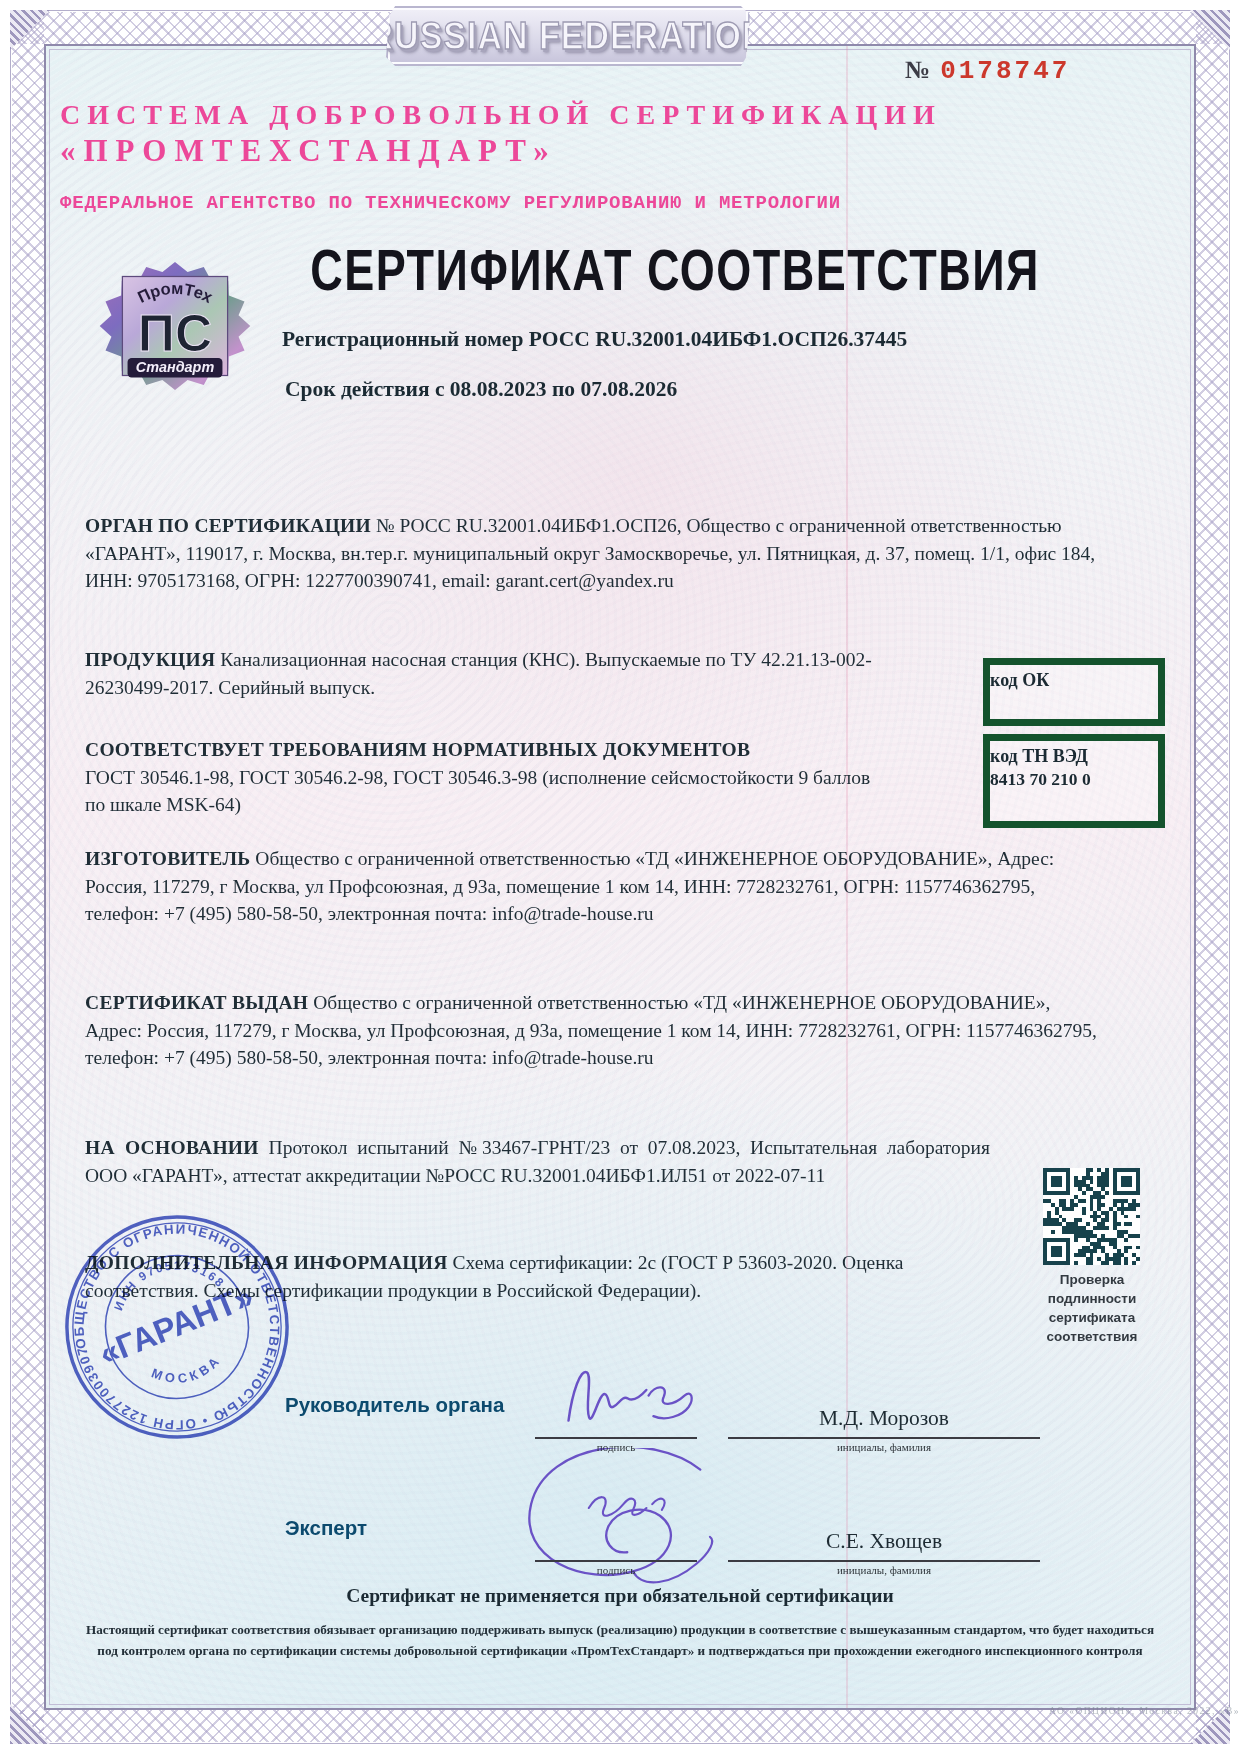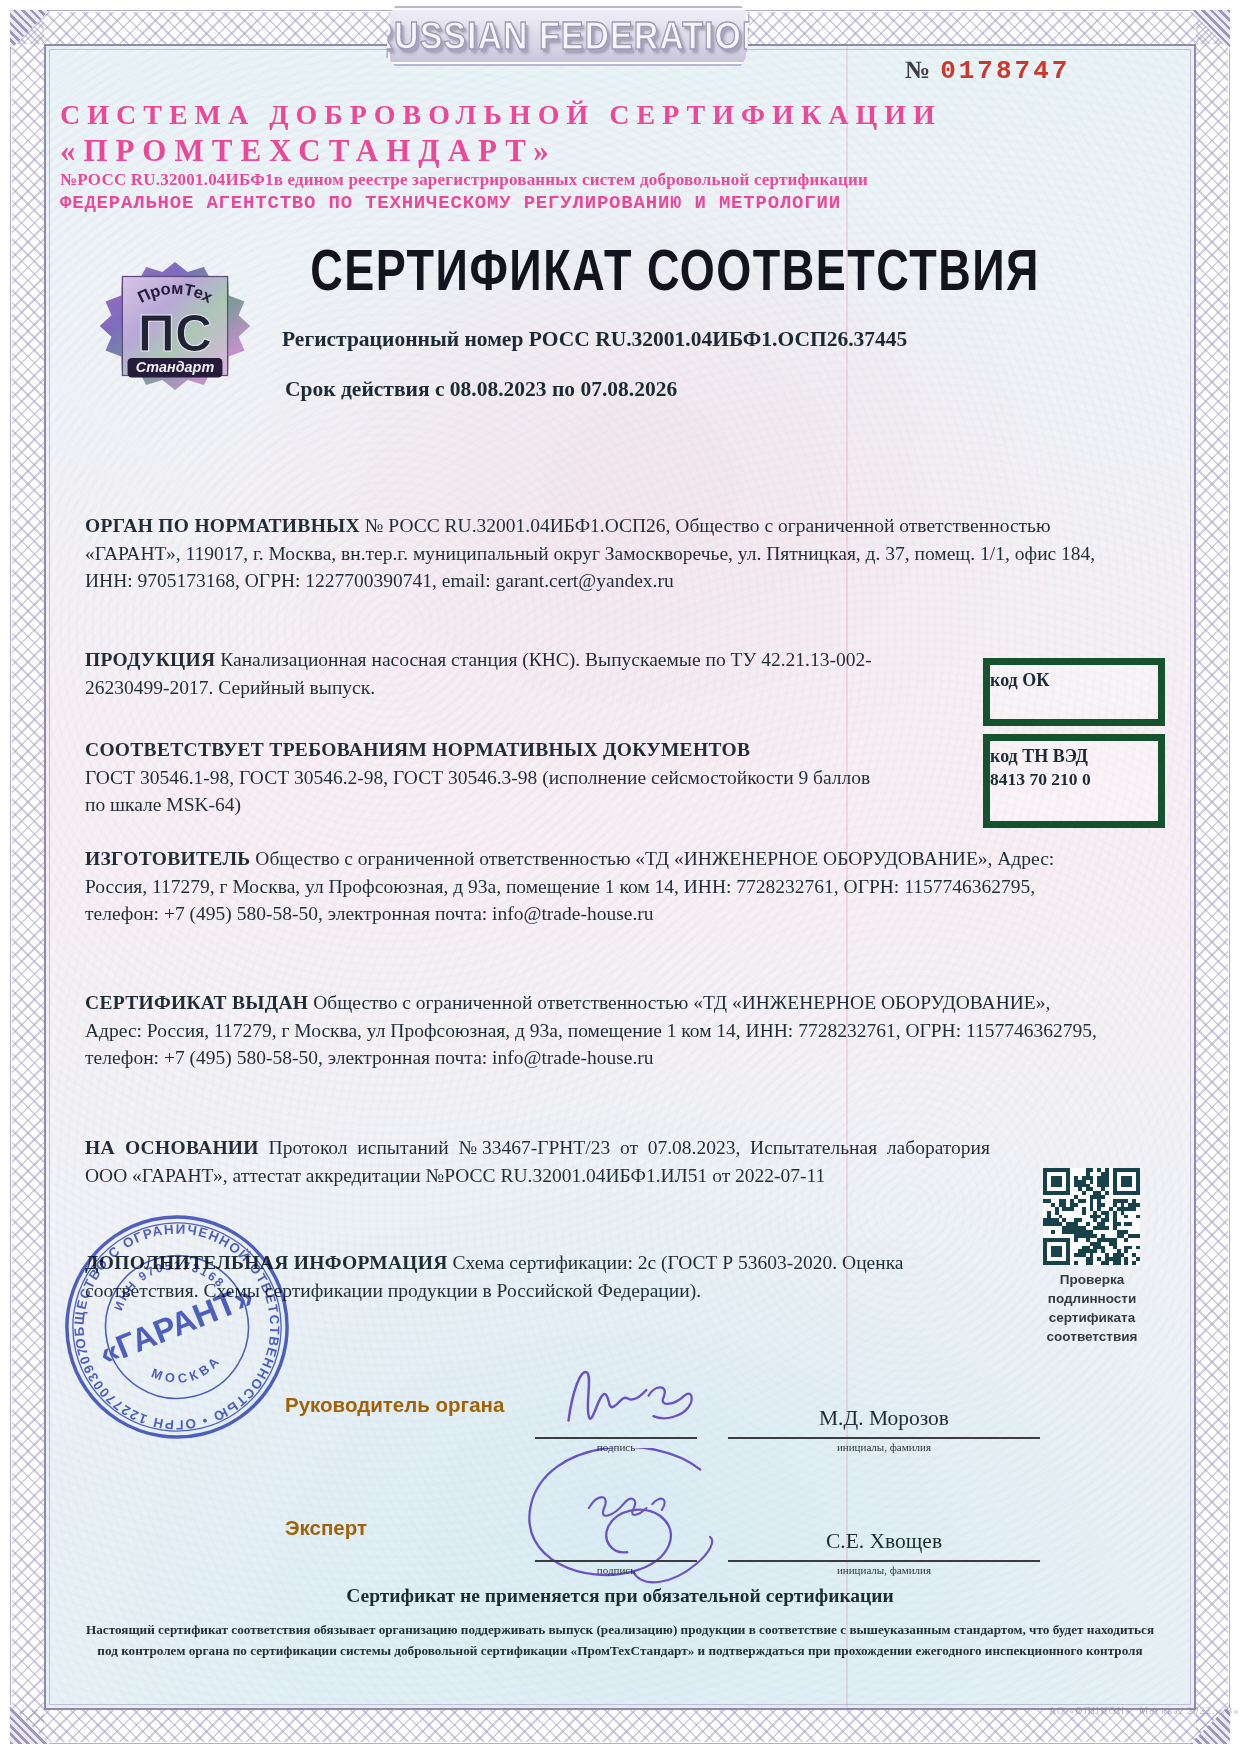--- a/index.html
+++ b/index.html
@@ -85,21 +85,21 @@
   .code-box-value{font-size:17.5px;font-weight:700;color:#1b2a33;padding-top:2px;}
   
   .qr{position:absolute;left:1043px;top:1168px;width:97px;height:97px;}
   .qr-caption{position:absolute;left:1018px;top:1270px;width:148px;text-align:center;
     font-family:"Liberation Sans",sans-serif;font-weight:700;font-size:13.5px;line-height:19px;color:#333a41;}
   
   .stamp{position:absolute;left:58px;top:1208px;width:238px;height:238px;
     transform:rotate(-13deg);opacity:.88;mix-blend-mode:multiply;}
   
   .sig-label{position:absolute;left:285px;font-family:"Liberation Sans",sans-serif;
-    font-weight:700;font-size:20.5px;color:#a16207;}
+    font-weight:700;font-size:20.5px;color:#0c4a6e;}
   .l-head{top:1393px;}
   .l-expert{top:1516px;}
   .sig-line{position:absolute;border-top:2px solid #3b3b42;}
   .line-sign1{left:535px;top:1437px;width:162px;}
   .line-name1{left:728px;top:1437px;width:312px;}
   .line-sign2{left:535px;top:1560px;width:162px;}
   .line-name2{left:728px;top:1560px;width:312px;}
   .sig-caption{position:absolute;text-align:center;font-size:11px;color:#2e343a;}
   .cap-sign1{left:535px;top:1441px;width:162px;}
   .cap-name1{left:728px;top:1441px;width:312px;}
@@ -144,21 +144,20 @@
     <span class="banner-text">RUSSIAN FEDERATION</span>
   </div>
 
   <div class="serial">
     <span class="serial-prefix">№</span>
     <span class="serial-digits">0178747</span>
   </div>
 
   <div class="hline h1">СИСТЕМА ДОБРОВОЛЬНОЙ СЕРТИФИКАЦИИ</div>
   <div class="hline h2">«ПРОМТЕХСТАНДАРТ»</div>
-  <div class="hline h3">№РОСС RU.32001.04ИБФ1в едином реестре зарегистрированных систем добровольной сертификации</div>
   <div class="hline h4">ФЕДЕРАЛЬНОЕ АГЕНТСТВО ПО ТЕХНИЧЕСКОМУ РЕГУЛИРОВАНИЮ И МЕТРОЛОГИИ</div>
 
   <svg class="logo" viewBox="0 0 150 128">
     <defs>
       <linearGradient id="holoGrad" x1="0" y1="0" x2="1" y2="1">
         <stop offset="0" stop-color="#a66fb8"></stop>
           <stop offset=".3" stop-color="#7d6cc0"></stop>
         <stop offset=".55" stop-color="#6d9d8c"></stop>
           <stop offset=".8" stop-color="#c392cc"></stop>
         <stop offset="1" stop-color="#8e5fae"></stop>
@@ -181,21 +180,21 @@
     <text x="75" y="109" text-anchor="middle" font-family="Liberation Sans, sans-serif" font-size="14" font-weight="bold" font-style="italic" fill="#f3eefa">Стандарт</text>
   </svg>
 
   <div class="title">
     <span class="title-text">СЕРТИФИКАТ СООТВЕТСТВИЯ</span>
   </div>
 
   <div class="reg-line">Регистрационный номер РОСС RU.32001.04ИБФ1.ОСП26.37445</div>
   <div class="validity-line">Срок действия с 08.08.2023 по 07.08.2026</div>
 
-  <p class="para p-organ"><b class="lead">ОРГАН ПО НОРМАТИВНЫХ</b> <span>№ РОСС RU.32001.04ИБФ1.ОСП26, Общество с ограниченной ответственностью «ГАРАНТ», 119017, г. Москва, вн.тер.г. муниципальный округ Замоскворечье, ул. Пятницкая, д. 37, помещ. 1/1, офис 184, ИНН: 9705173168, ОГРН: 1227700390741, email: garant.cert@yandex.ru</span></p>
+  <p class="para p-organ"><b class="lead">ОРГАН ПО СЕРТИФИКАЦИИ</b> <span>№ РОСС RU.32001.04ИБФ1.ОСП26, Общество с ограниченной ответственностью «ГАРАНТ», 119017, г. Москва, вн.тер.г. муниципальный округ Замоскворечье, ул. Пятницкая, д. 37, помещ. 1/1, офис 184, ИНН: 9705173168, ОГРН: 1227700390741, email: garant.cert@yandex.ru</span></p>
 
   <p class="para p-product"><b class="lead">ПРОДУКЦИЯ</b> <span>Канализационная насосная станция (КНС). Выпускаемые по ТУ 42.21.13-002-26230499-2017.  Серийный выпуск.</span></p>
 
   <div class="code-box box-ok">
     <div class="code-box-label">код ОК</div>
   </div>
 
   <p class="para p-conform"><b class="lead">СООТВЕТСТВУЕТ ТРЕБОВАНИЯМ НОРМАТИВНЫХ ДОКУМЕНТОВ</b><span>ГОСТ 30546.1-98, ГОСТ 30546.2-98, ГОСТ 30546.3-98 (исполнение сейсмостойкости 9 баллов по шкале MSK-64)</span></p>
 
   <div class="code-box box-tnved">

